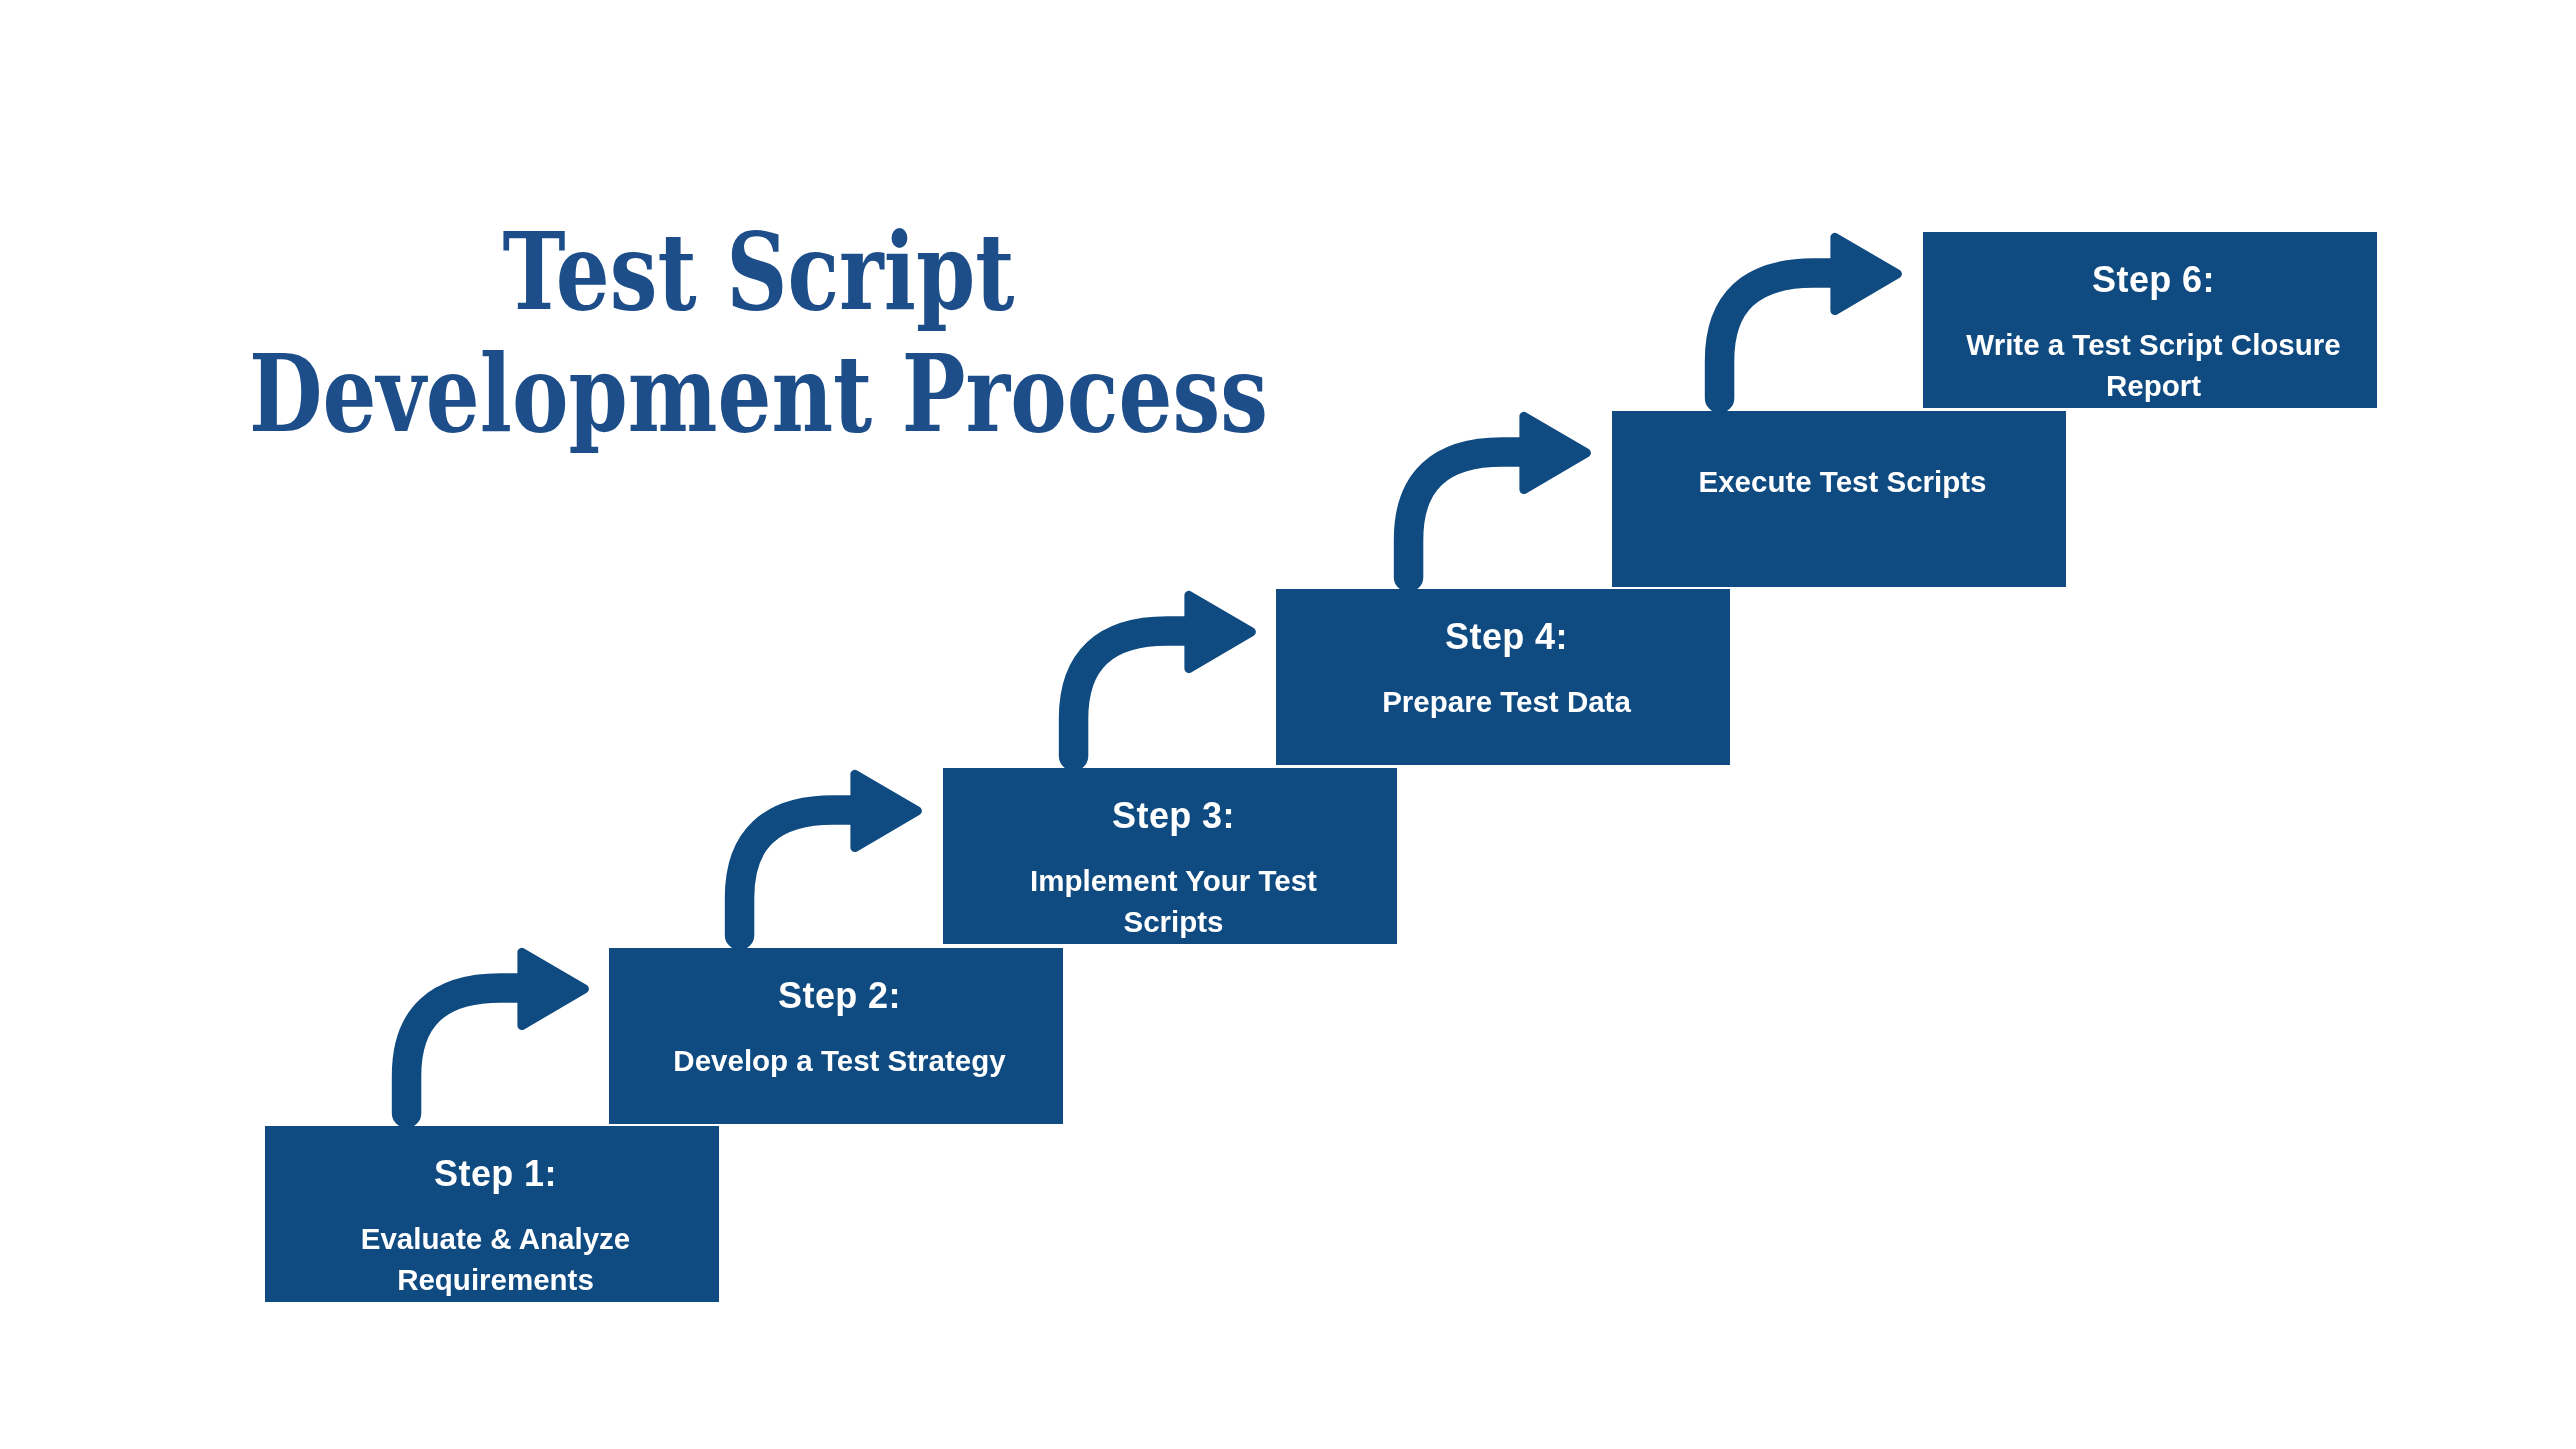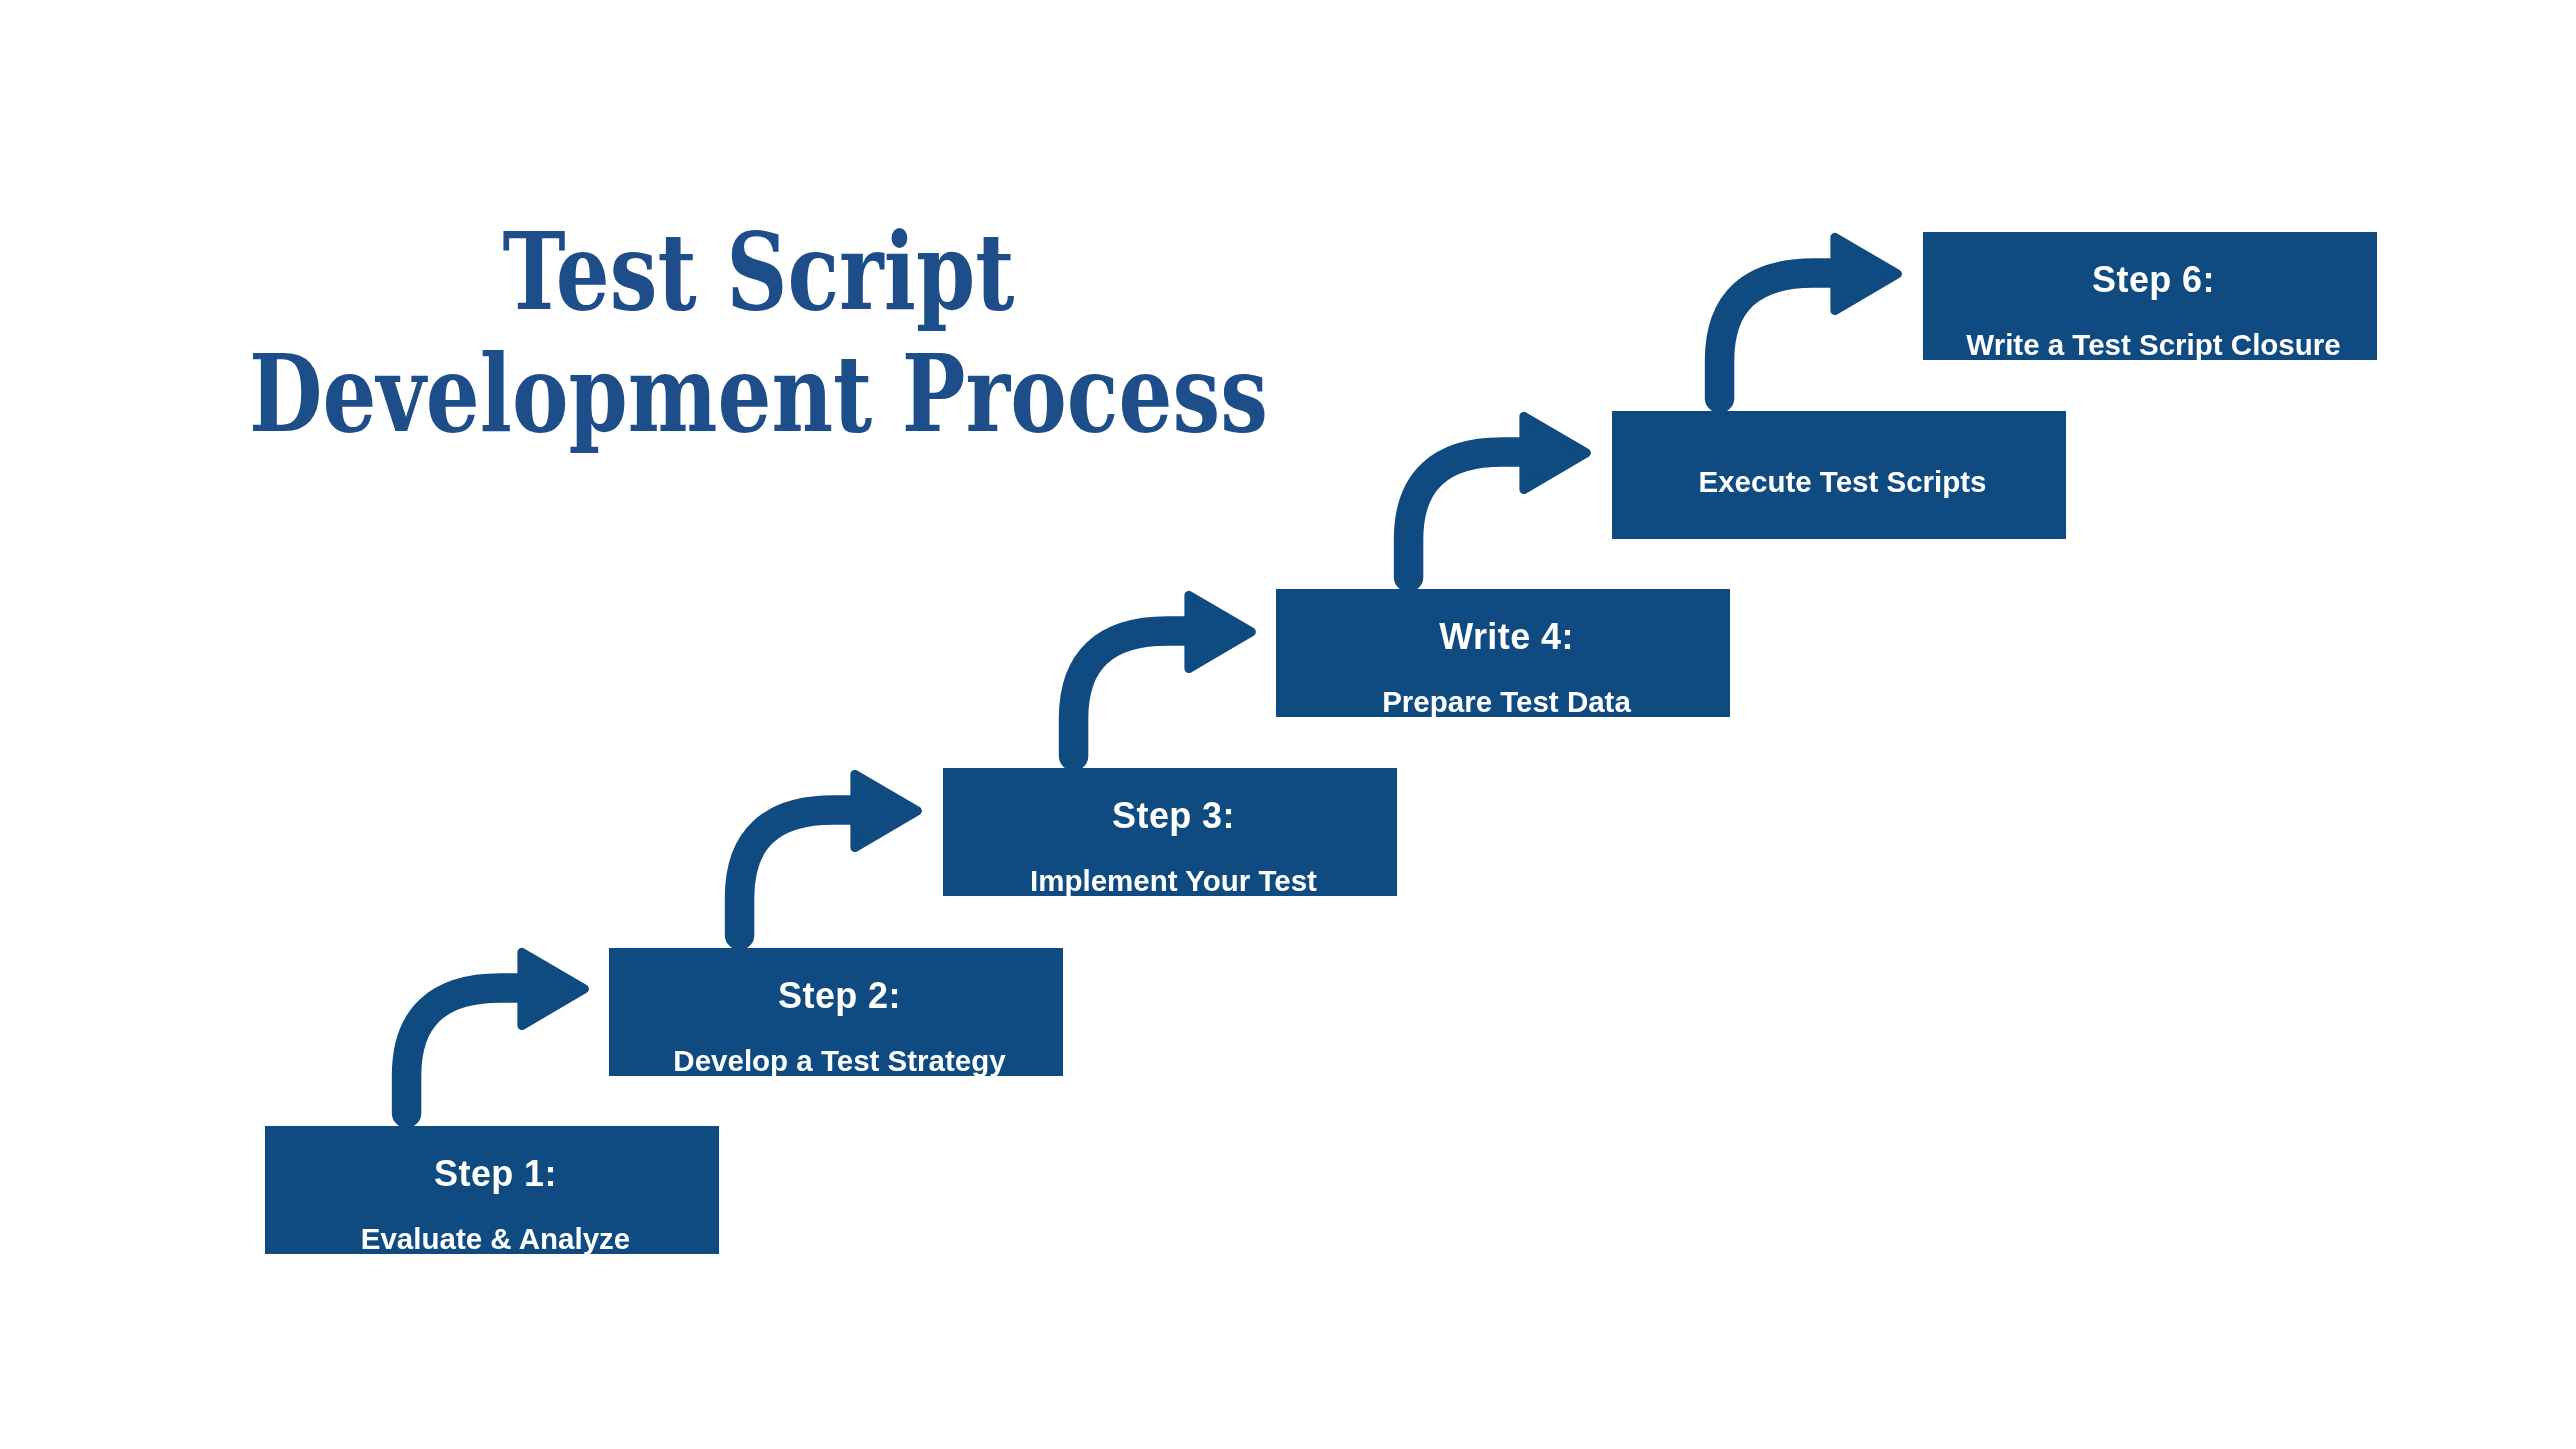--- a/index.html
+++ b/index.html
@@ -28,21 +28,21 @@
     font-weight: 700;
     font-size: 106px;
     line-height: 1.15;
     transform: scaleX(0.80);
     transform-origin: top left;
     white-space: nowrap;
   }
   .step-box {
     position: absolute;
     width: 454px;
-    height: 128px;
+    height: 176px;
     background: var(--primary);
     color: var(--text-on-primary);
     padding: 27px 36px 12px 43px;
   }
   .step-label {
     font-size: 36px;
     font-weight: 700;
     letter-spacing: 0.4px;
   }
   .step-desc {
@@ -78,21 +78,21 @@
     <div class="step-label">Step 2:</div>
     <div class="step-desc">Develop a Test Strategy</div>
   </div>
 
   <div class="step-box" style="left:943px; top:768px;">
     <div class="step-label">Step 3:</div>
     <div class="step-desc">Implement Your Test Scripts</div>
   </div>
 
   <div class="step-box" style="left:1276px; top:589px;">
-    <div class="step-label">Write 4:</div>
+    <div class="step-label">Step 4:</div>
     <div class="step-desc">Prepare Test Data</div>
   </div>
 
   <div class="step-box" style="left:1612px; top:411px;">
     <div class="step-desc">Execute Test Scripts</div>
   </div>
 
   <div class="step-box" style="left:1923px; top:232px;">
     <div class="step-label">Step 6:</div>
     <div class="step-desc">Write a Test Script Closure Report</div>

